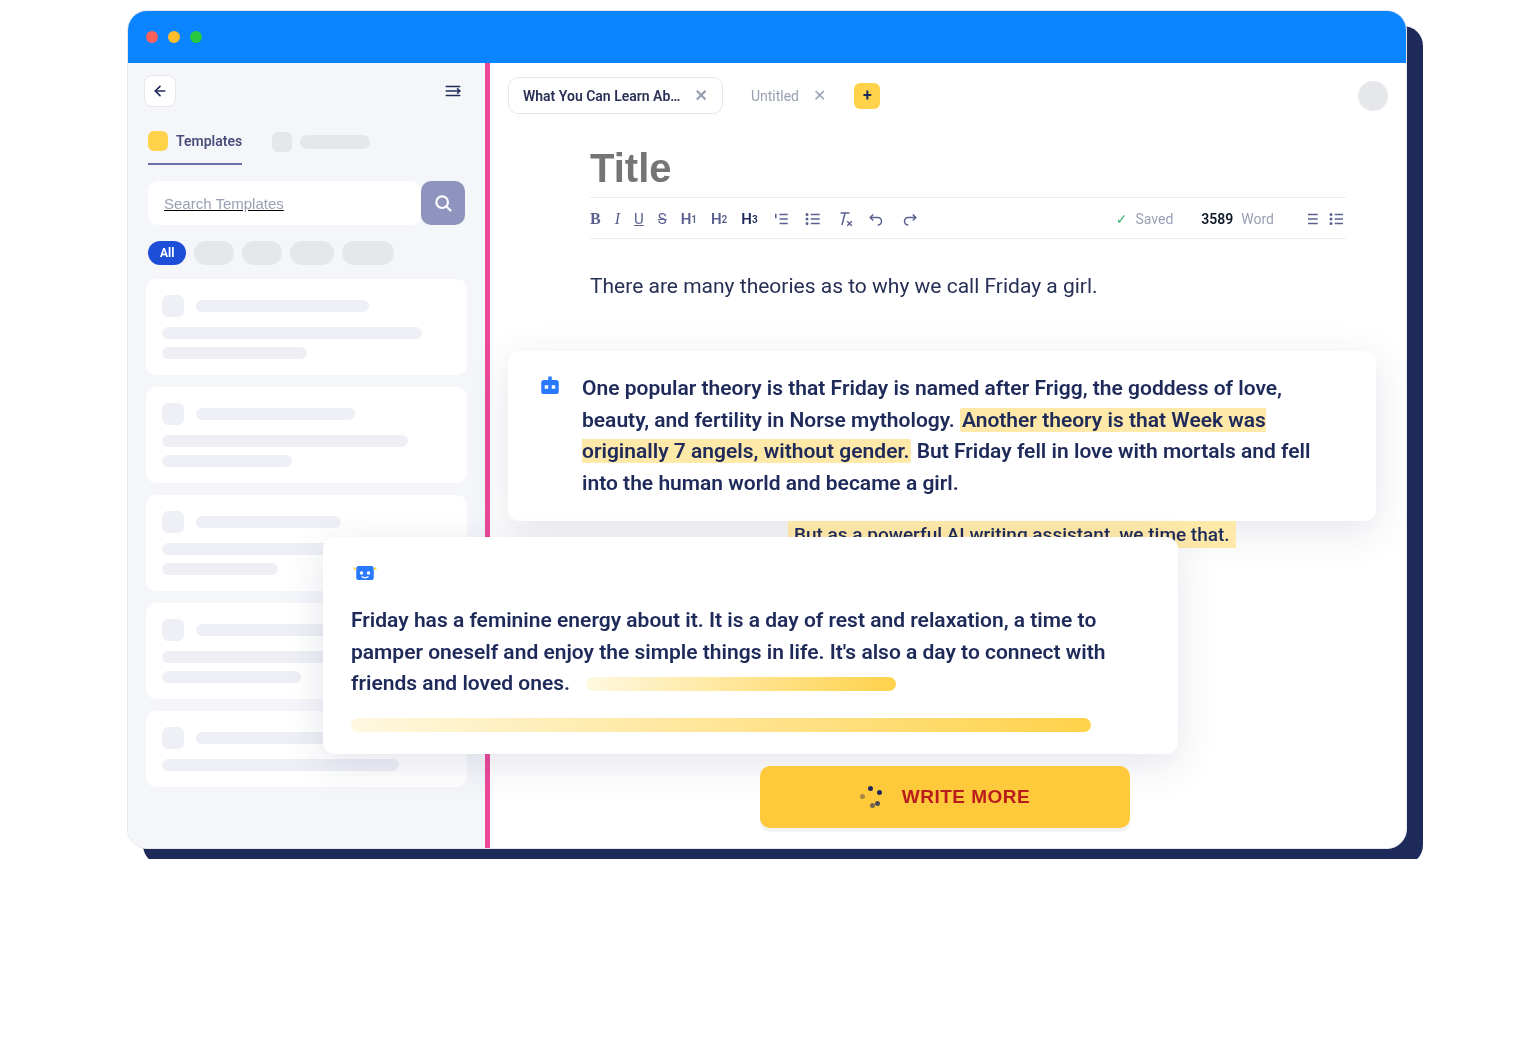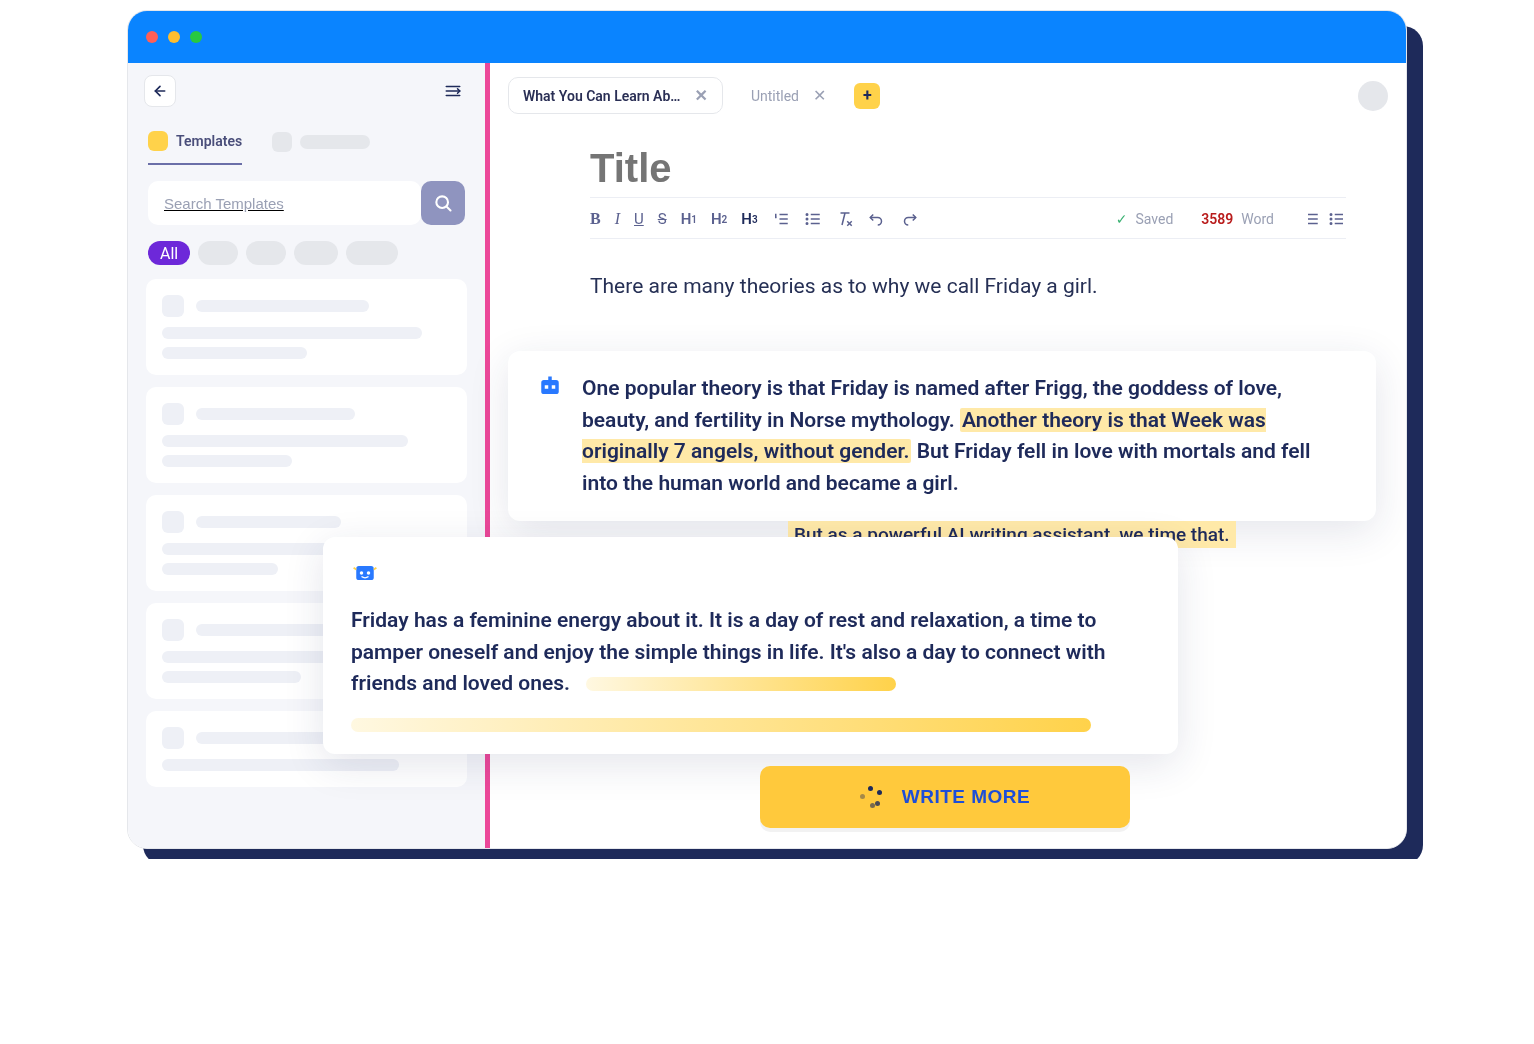--- a/index.html
+++ b/index.html
@@ -106,21 +106,21 @@
       border-radius: 10px;
       background: #8f94bf;
       border: none;
       display: flex;
       align-items: center;
       justify-content: center;
       cursor: pointer;
     }
     .filter-chips { display: flex; gap: 8px; padding: 0 20px 14px; }
     .chip { height: 24px; border-radius: 12px; background: #e5e7eb; }
-    .chip.all { background: #6d28d9; color: #fff; padding: 0 12px; display: flex; align-items: center; font-size: 16px; font-weight: 400; }
+    .chip.all { background: #1d4ed8; color: #fff; padding: 0 12px; display: flex; align-items: center; font-size: 12px; font-weight: 700; }
     .chip.w1 { width: 40px; } .chip.w2 { width: 40px; } .chip.w3 { width: 44px; } .chip.w4 { width: 52px; }
     .template-list { padding: 0 18px; display: flex; flex-direction: column; gap: 12px; overflow: hidden; }
     .template-card {
       background: #fff;
       border-radius: 10px;
       padding: 16px;
     }
     .card-row { display: flex; align-items: center; gap: 12px; margin-bottom: 10px; }
     .sq { width: 22px; height: 22px; border-radius: 6px; background: #eef0f6; }
     .line { height: 12px; border-radius: 6px; background: #eef0f6; }
@@ -164,21 +164,21 @@
     .tb-btn svg { width: 18px; height: 18px; }
     .tb-btn.bold { font-weight: 700; font-size: 16px; font-family: Georgia, serif; }
     .tb-btn.italic { font-style: italic; font-family: Georgia, serif; font-size: 16px; }
     .tb-btn.underline { text-decoration: underline; font-size: 15px; }
     .tb-btn.strike { text-decoration: line-through; font-size: 15px; }
     .tb-h { font-size: 15px; font-weight: 600; }
     .tb-h sub { font-size: 10px; }
     .tb-spacer { width: 12px; }
     .status-row { display: flex; align-items: center; gap: 8px; margin-left: auto; }
     .check { color: #3bb273; }
-    .word-count { color: #b91c1c; font-weight: 600; }
+    .word-count { color: #0f172a; font-weight: 600; }
     .muted { color: #9aa0b4; }
     .body-text {
       font-size: 21px;
       color: #263055;
       padding-top: 32px;
       line-height: 1.5;
     }
     .ai-card {
       position: absolute;
       background: #fff;
@@ -241,21 +241,21 @@
       background: #ffc93c;
       border: none;
       border-radius: 10px;
       display: flex;
       align-items: center;
       justify-content: center;
       gap: 20px;
       cursor: pointer;
       font-size: 19px;
       font-weight: 800;
-      color: #1d4ed8;
+      color: #b91c1c;
       letter-spacing: 0.5px;
       box-shadow: 0 4px 0 rgba(0,0,0,0.05);
     }
     .spinner {
       width: 22px;
       height: 22px;
       position: relative;
     }
     .spinner span {
       position: absolute;

